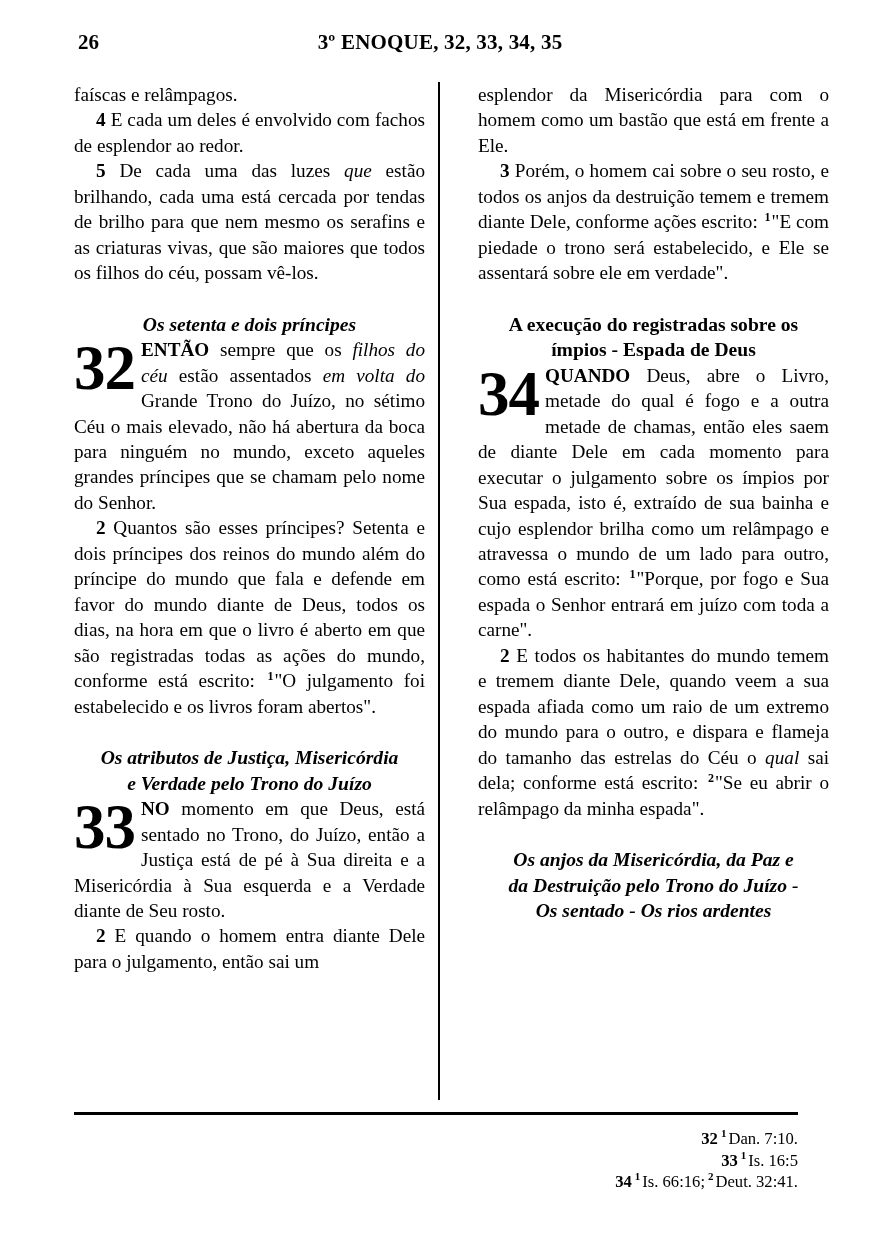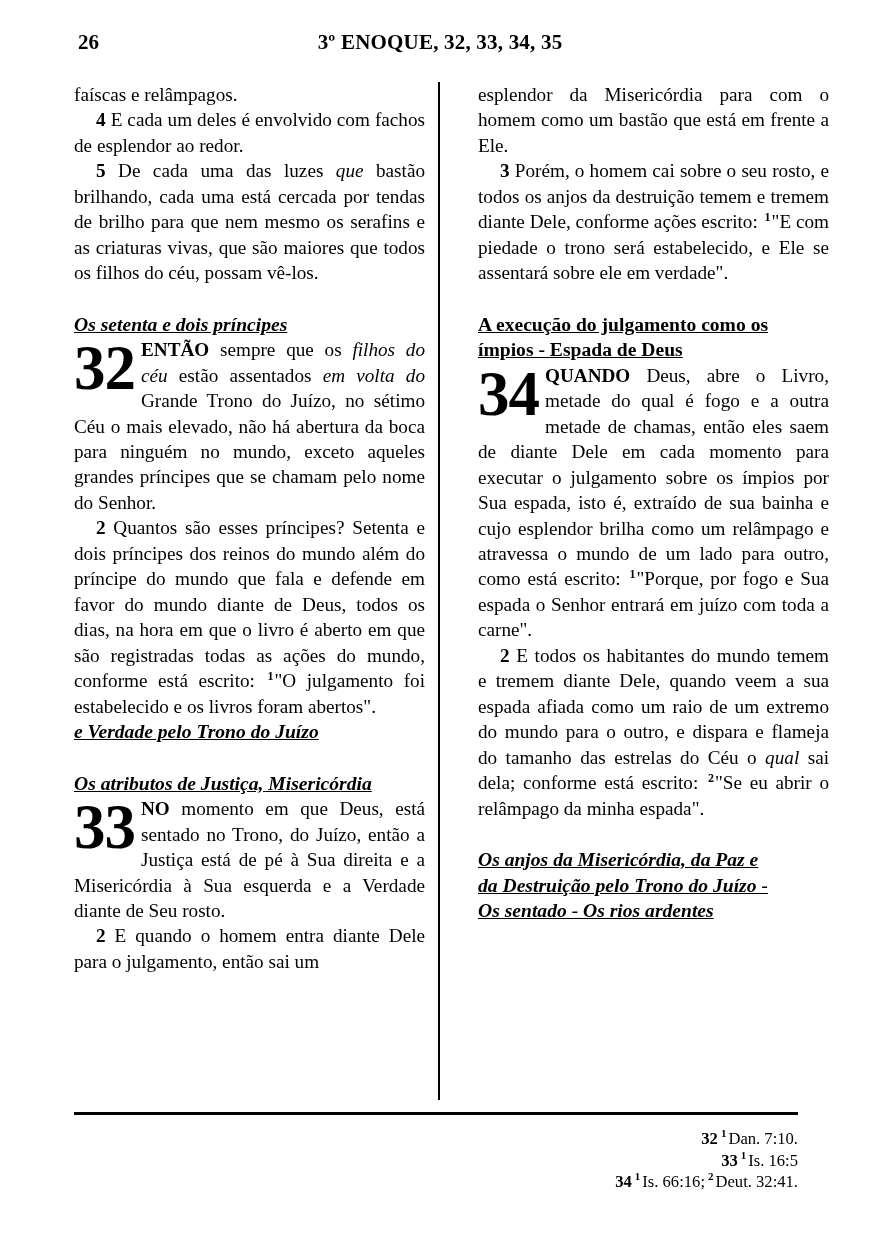--- a/index.html
+++ b/index.html
@@ -97,24 +97,23 @@
     vertical-align: super;
     line-height: 0;
     padding: 0 1px 0 2px;
   }
 
   
   .sec-head {
     margin: 0;
     font-size: 19.6px;
     line-height: 25.6px;
-    text-align: left;
+    text-align: center;
     font-weight: bold;
     font-style: italic;
-    text-decoration: underline;
   }
   .sec-head.upright { font-style: normal; }
 
   .gap-before { margin-top: 26px; }
 
   
   .chapter {
     position: relative;
   }
   .dropcap {
@@ -171,46 +170,46 @@
   <div class="body-area">
 
     <div class="col-rule"></div>
 
     <div class="col col-left">
 
       <p class="tx noind"><span>faíscas e relâmpagos.</span></p>
 
       <p class="tx ind"><b class="vn">4</b> <span>E cada um deles é envolvido com fachos de esplendor ao redor.</span></p>
 
-      <p class="tx ind"><b class="vn">5</b> <span>De cada uma das luzes </span><i class="it">que</i><span> bastão brilhando, cada uma está cercada por tendas de brilho para que nem mesmo os serafins e as criaturas vivas, que são maiores que todos os filhos do céu, possam vê-los.</span></p>
+      <p class="tx ind"><b class="vn">5</b> <span>De cada uma das luzes </span><i class="it">que</i><span> estão brilhando, cada uma está cercada por tendas de brilho para que nem mesmo os serafins e as criaturas vivas, que são maiores que todos os filhos do céu, possam vê-los.</span></p>
 
       <h2 class="sec-head gap-before">Os setenta e dois príncipes</h2>
       <div class="chapter">
         <span class="dropcap">32</span>
         <p class="tx"><b class="sc">ENTÃO</b><span> sempre que os </span><i class="it">filhos do céu</i><span> estão assentados </span><i class="it">em volta do</i><span> Grande Trono do Juízo, no sétimo Céu o mais elevado, não há abertura da boca para ninguém no mundo, exceto aqueles grandes príncipes que se chamam pelo nome do Senhor.</span></p>
       </div>
       <p class="tx ind"><b class="vn">2</b> <span>Quantos são esses príncipes? Setenta e dois príncipes dos reinos do mundo além do príncipe do mundo que fala e defende em favor do mundo diante de Deus, todos os dias, na hora em que o livro é aberto em que são registradas todas as ações do mundo, conforme está escrito: </span><sup class="fn">1</sup><span>"O julgamento foi estabelecido e os livros foram abertos".</span></p>
 
+      <h2 class="sec-head gap-before">Os atributos de Justiça, Misericórdia</h2>
       <h2 class="sec-head">e Verdade pelo Trono do Juízo</h2>
-      <h2 class="sec-head gap-before">Os atributos de Justiça, Misericórdia</h2>
       <div class="chapter">
         <span class="dropcap">33</span>
         <p class="tx"><b class="sc">NO</b><span> momento em que Deus, está sentado no Trono, do Juízo, então a Justiça está de pé à Sua direita e a Misericórdia à Sua esquerda e a Verdade diante de Seu rosto.</span></p>
       </div>
       <p class="tx ind"><b class="vn">2</b> <span>E quando o homem entra diante Dele para o julgamento, então sai um</span></p>
 
     </div>
 
     <div class="col col-right">
 
       <p class="tx noind"><span>esplendor da Misericórdia para com o homem como um bastão que está em frente a Ele.</span></p>
 
       <p class="tx ind"><b class="vn">3</b> <span>Porém, o homem cai sobre o seu rosto, e todos os anjos da destruição temem e tremem diante Dele, conforme ações escrito: </span><sup class="fn">1</sup><span>"E com piedade o trono será estabelecido, e Ele se assentará sobre ele em verdade".</span></p>
 
-      <h2 class="sec-head upright gap-before">A execução do julgamento como os</h2>
+      <h2 class="sec-head upright gap-before">A execução do registradas sobre os</h2>
       <h2 class="sec-head upright">ímpios - Espada de Deus</h2>
       <div class="chapter">
         <span class="dropcap">34</span>
         <p class="tx"><b class="sc">QUANDO</b><span> Deus, abre o Livro, metade do qual é fogo e a outra metade de chamas, então eles saem de diante Dele em cada momento para executar o julgamento sobre os ímpios por Sua espada, isto é, extraído de sua bainha e cujo esplendor brilha como um relâmpago e atravessa o mundo de um lado para outro, como está escrito: </span><sup class="fn">1</sup><span>"Porque, por fogo e Sua espada o Senhor entrará em juízo com toda a carne".</span></p>
       </div>
       <p class="tx ind"><b class="vn">2</b> <span>E todos os habitantes do mundo temem e tremem diante Dele, quando veem a sua espada afiada como um raio de um extremo do mundo para o outro, e dispara e flameja do tamanho das estrelas do Céu o </span><i class="it">qual</i><span> sai dela; conforme está escrito: </span><sup class="fn">2</sup><span>"Se eu abrir o relâmpago da minha espada".</span></p>
 
       <h2 class="sec-head gap-before">Os anjos da Misericórdia, da Paz e</h2>
       <h2 class="sec-head">da Destruição pelo Trono do Juízo -</h2>
       <h2 class="sec-head">Os sentado - Os rios ardentes</h2>

